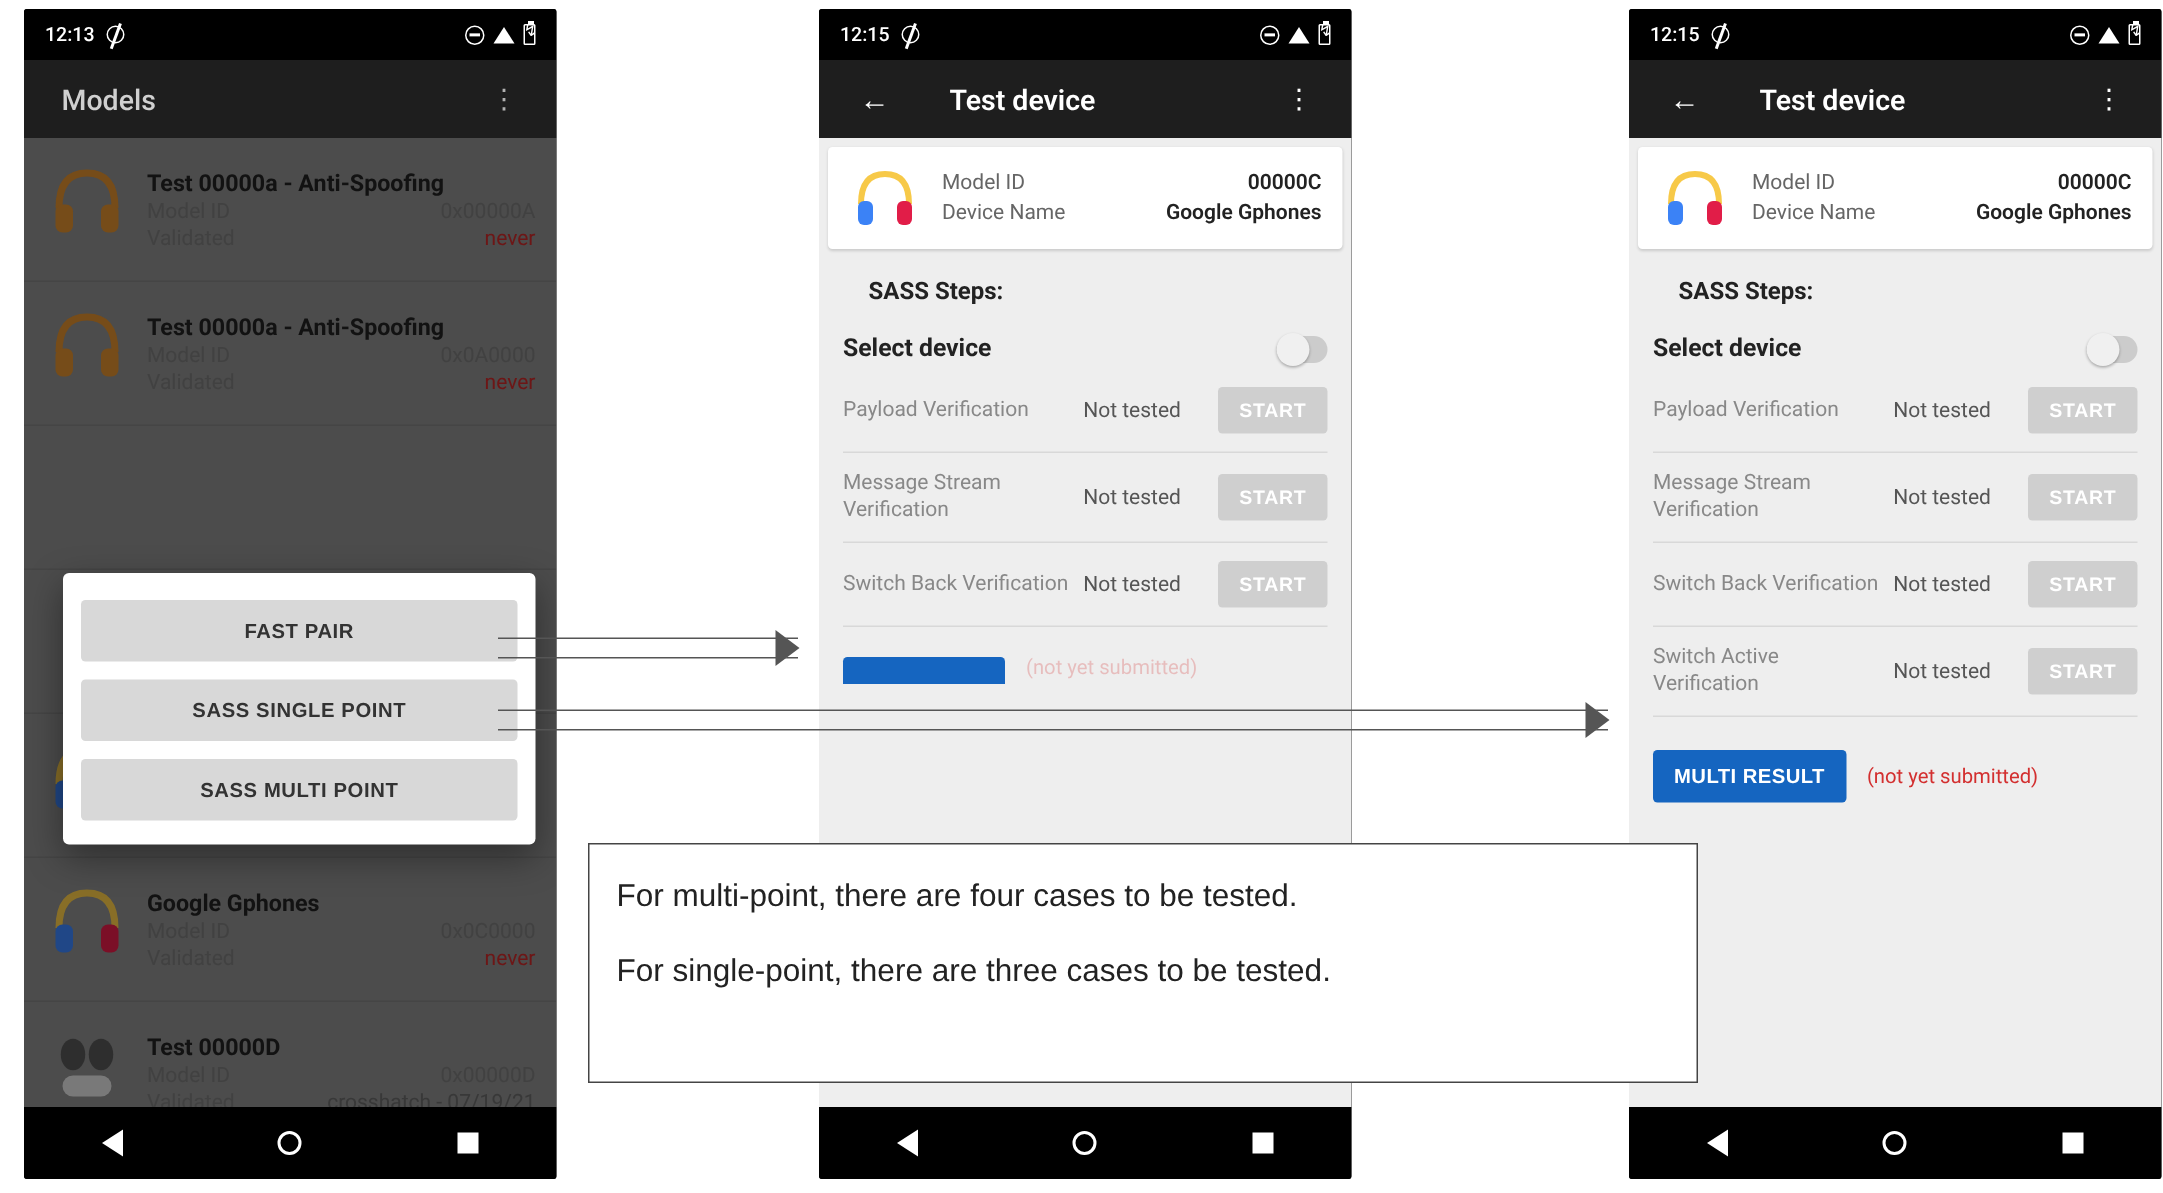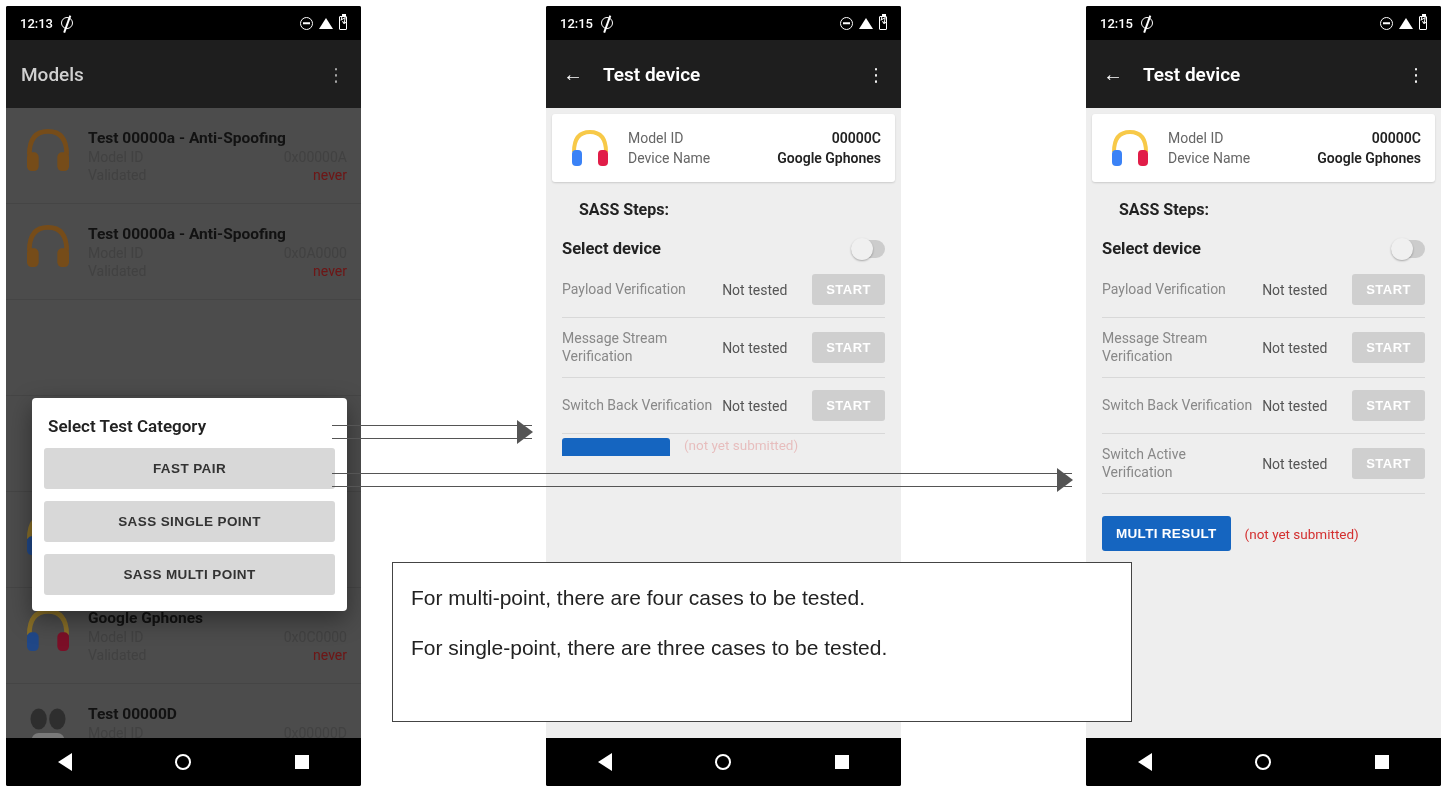--- a/index.html
+++ b/index.html
@@ -14,21 +14,21 @@
   .phone {
     position: absolute;
     width: 355px;
     height: 780px;
     background: #000;
     border-radius: 2px;
     overflow: hidden;
     display: flex;
     flex-direction: column;
   }
-  .phone-1 { left: 6px; top: 6px; justify-content: center; }
+  .phone-1 { left: 16px; top: 6px; justify-content: center; }
   .phone-2 { left: 546px; top: 6px; }
   .phone-3 { left: 1086px; top: 6px; }
 
   .status-bar {
     height: 34px;
     background: #000;
     color: #fff;
     display: flex;
     align-items: center;
     padding: 0 14px;
@@ -55,27 +55,28 @@
   .wifi {
     width:0; height:0; border-left:7px solid transparent; border-right:7px solid transparent; border-bottom:11px solid #fff;
   }
   .battery {
     width:8px; height:14px; border:1.4px solid #fff; border-radius:1px; position:relative;
   }
   .battery::before { content:""; position:absolute; top:-3px; left:2px; width:4px; height:2px; background:#fff; }
   .battery::after { content:"↯"; position:absolute; top:-3px; left:-1px; font-size:11px; color:#fff; }
 
   .app-bar {
-    height: 68px;
+    height: 52px;
     background: #1e1e1e;
     color: #fff;
     display: flex;
     align-items: center;
-    padding: 0 15px;
+    padding: 0 25px;
     font-size: 19px;
+    gap: 20px;
   }
   .app-bar .title { flex:1; font-weight:500; color:#d0d0d0;}
   .app-bar .title-white { color:#fff; font-weight:600; }
   .app-bar .back { width:24px; text-align:center; font-size:20px; color:#fff; margin-right:18px; cursor:pointer;}
   .app-bar .menu { width:20px; text-align:center; font-size:18px; color:#b0b0b0; cursor:pointer;}
   .app-bar .menu-white { color:#fff; }
 
   .content { flex:1; background:#eeeeee; position:relative; overflow:hidden; }
   .content-dim { background:#8a8a8a; }
 
@@ -342,21 +343,20 @@
         <div class="model-line">
             <span>Validated</span>
             <span style="color:#666">crosshatch - 07/19/21</span>
           </div>
       </div>
     </div>
 
     <div class="dimover"></div>
 
     <div class="dialog">
-      <div class="dialog-title">Select Test Category</div>
       <button class="dlg-btn">FAST PAIR</button>
       <button class="dlg-btn">SASS SINGLE POINT</button>
       <button class="dlg-btn">SASS MULTI POINT</button>
     </div>
   </div>
   <div class="nav-bar">
     <div class="nav-back"></div>
     <div class="nav-home"></div>
     <div class="nav-recent"></div>
   </div>

